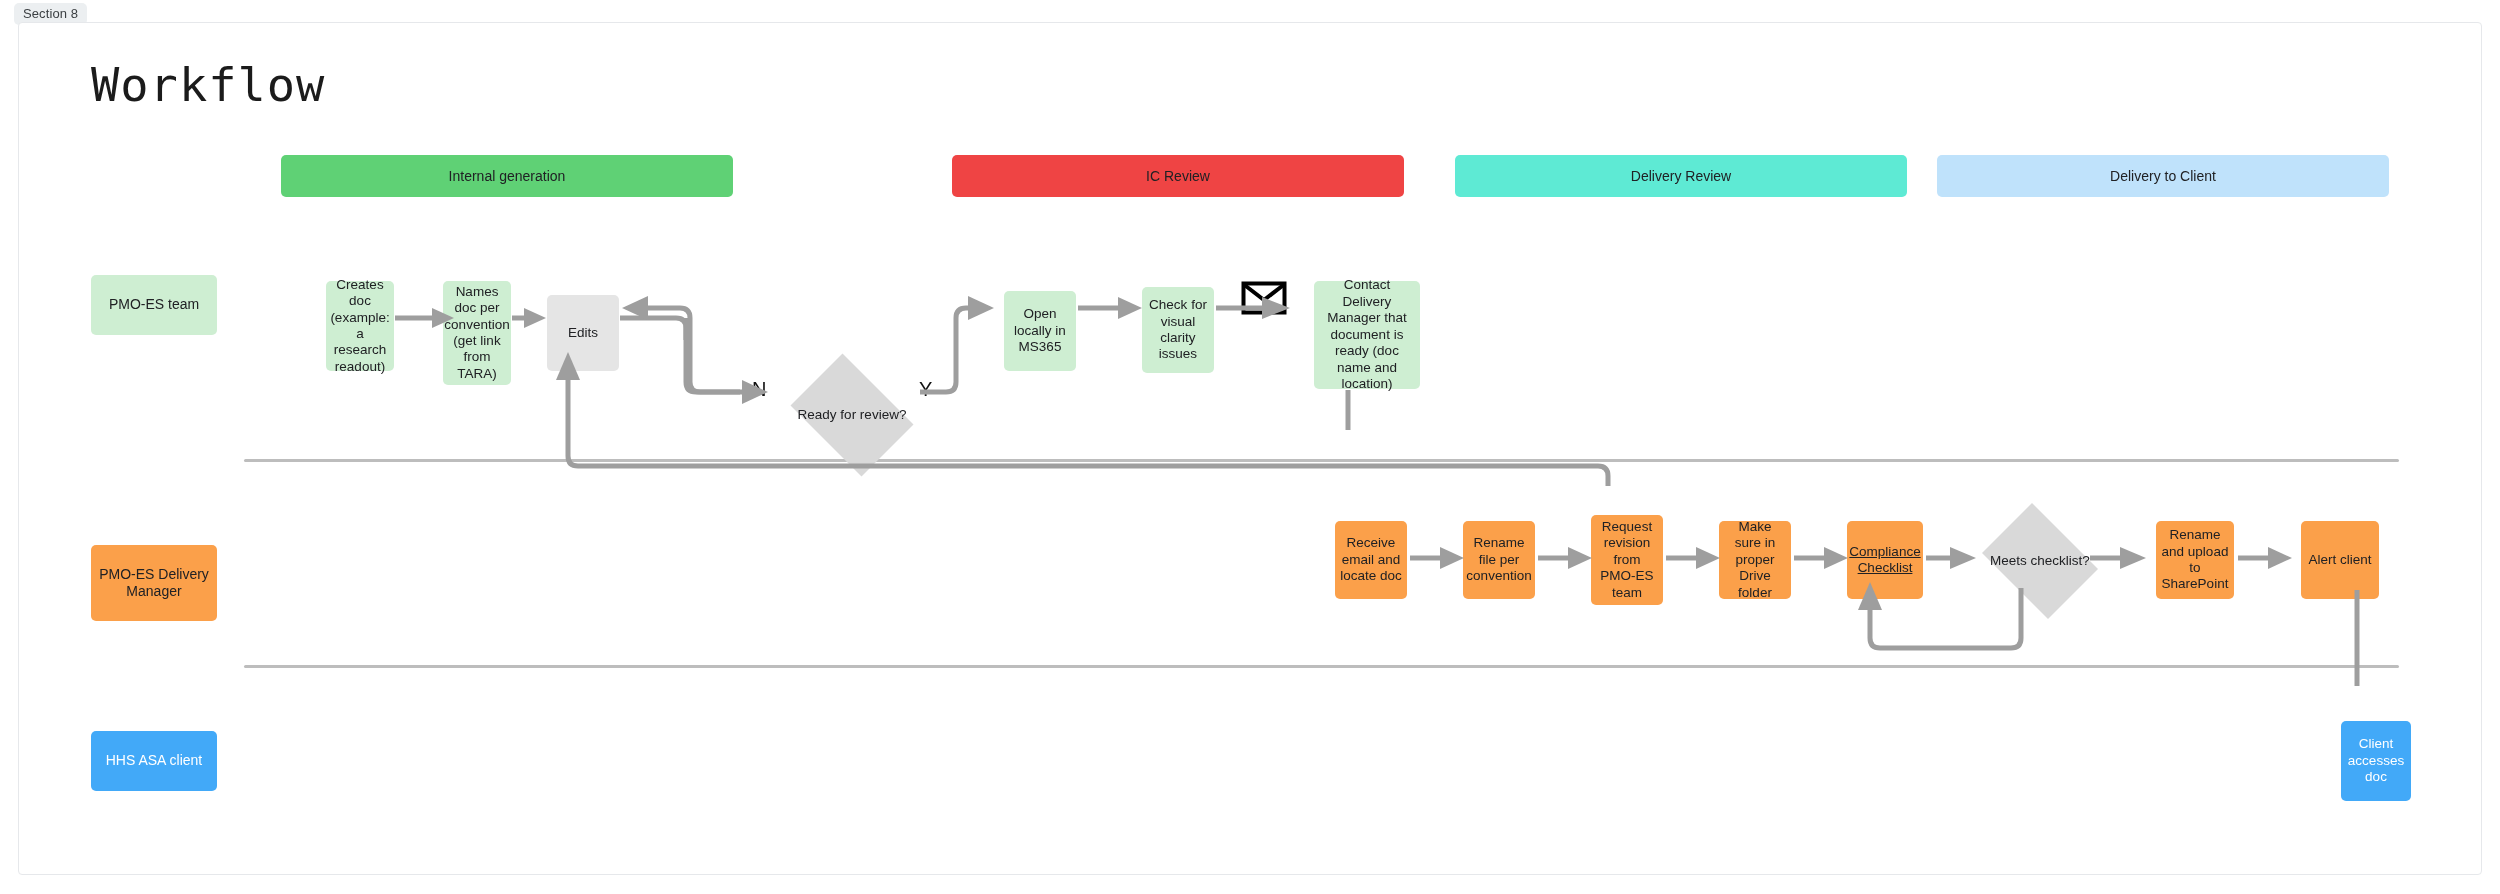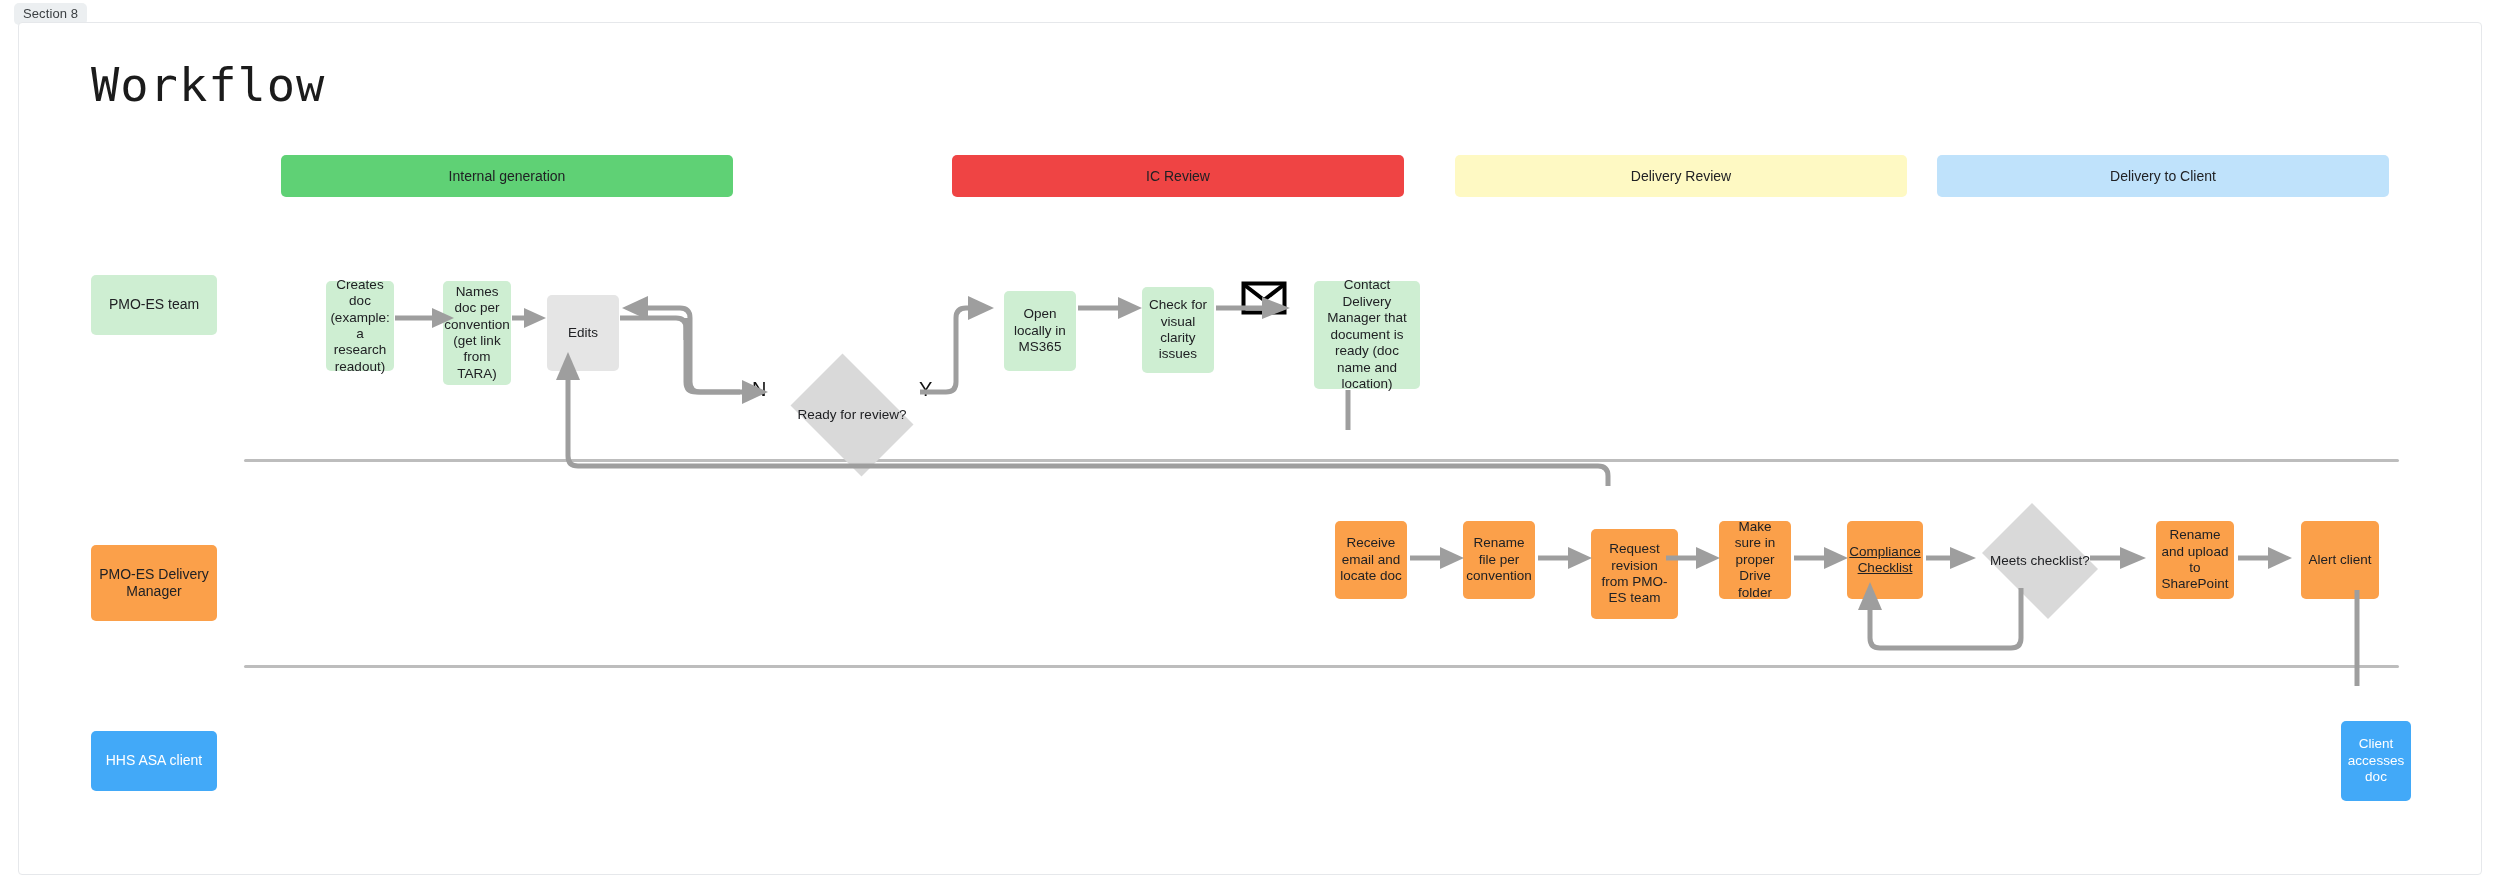--- a/index.html
+++ b/index.html
@@ -135,21 +135,21 @@
   <div id="canvas">
 
     <div id="page-title" style="left:72px; top:34px;">Workflow</div>
 
     <div class="phase" style="left:262px; top:132px; width:452px; background:#5fd175;">
       <span>Internal generation</span>
     </div>
     <div class="phase" style="left:933px; top:132px; width:452px; background:#ef4444;">
       <span>IC Review</span>
     </div>
-    <div class="phase" style="left:1436px; top:132px; width:452px; background:#fef9c3;">
+    <div class="phase" style="left:1436px; top:132px; width:452px; background:#5eead4;">
       <span>Delivery Review</span>
     </div>
     <div class="phase" style="left:1918px; top:132px; width:452px; background:#bfe2fb;">
       <span>Delivery to Client</span>
     </div>
 
     <div class="divider" style="left:225px; top:436px; width:2155px;"></div>
     <div class="divider" style="left:225px; top:642px; width:2155px;"></div>
 
     <div class="node lane-label" style="left:72px; top:252px; width:126px; height:60px; background:#ceeed2;">
@@ -201,21 +201,21 @@
     </div>
 
     <div class="node" style="left:1316px; top:498px; width:72px; height:78px; background:#fba04a;">
       <span>Receive email and locate doc</span>
     </div>
 
     <div class="node" style="left:1444px; top:498px; width:72px; height:78px; background:#fba04a;">
       <span>Rename file per convention</span>
     </div>
 
-    <div class="node" style="left:1572px; top:492px; width:87px; height:90px; background:#fba04a;margin-top:14px;">
+    <div class="node" style="left:1572px; top:492px; width:72px; height:90px; background:#fba04a;">
       <span>Request revision from PMO-ES team</span>
     </div>
 
     <div class="node" style="left:1700px; top:498px; width:72px; height:78px; background:#fba04a;">
       <span>Make sure in proper Drive folder</span>
     </div>
 
     <div class="node" style="left:1828px; top:498px; width:76px; height:78px; background:#fba04a;">
       <span class="linktext">Compliance Checklist</span>
     </div>

